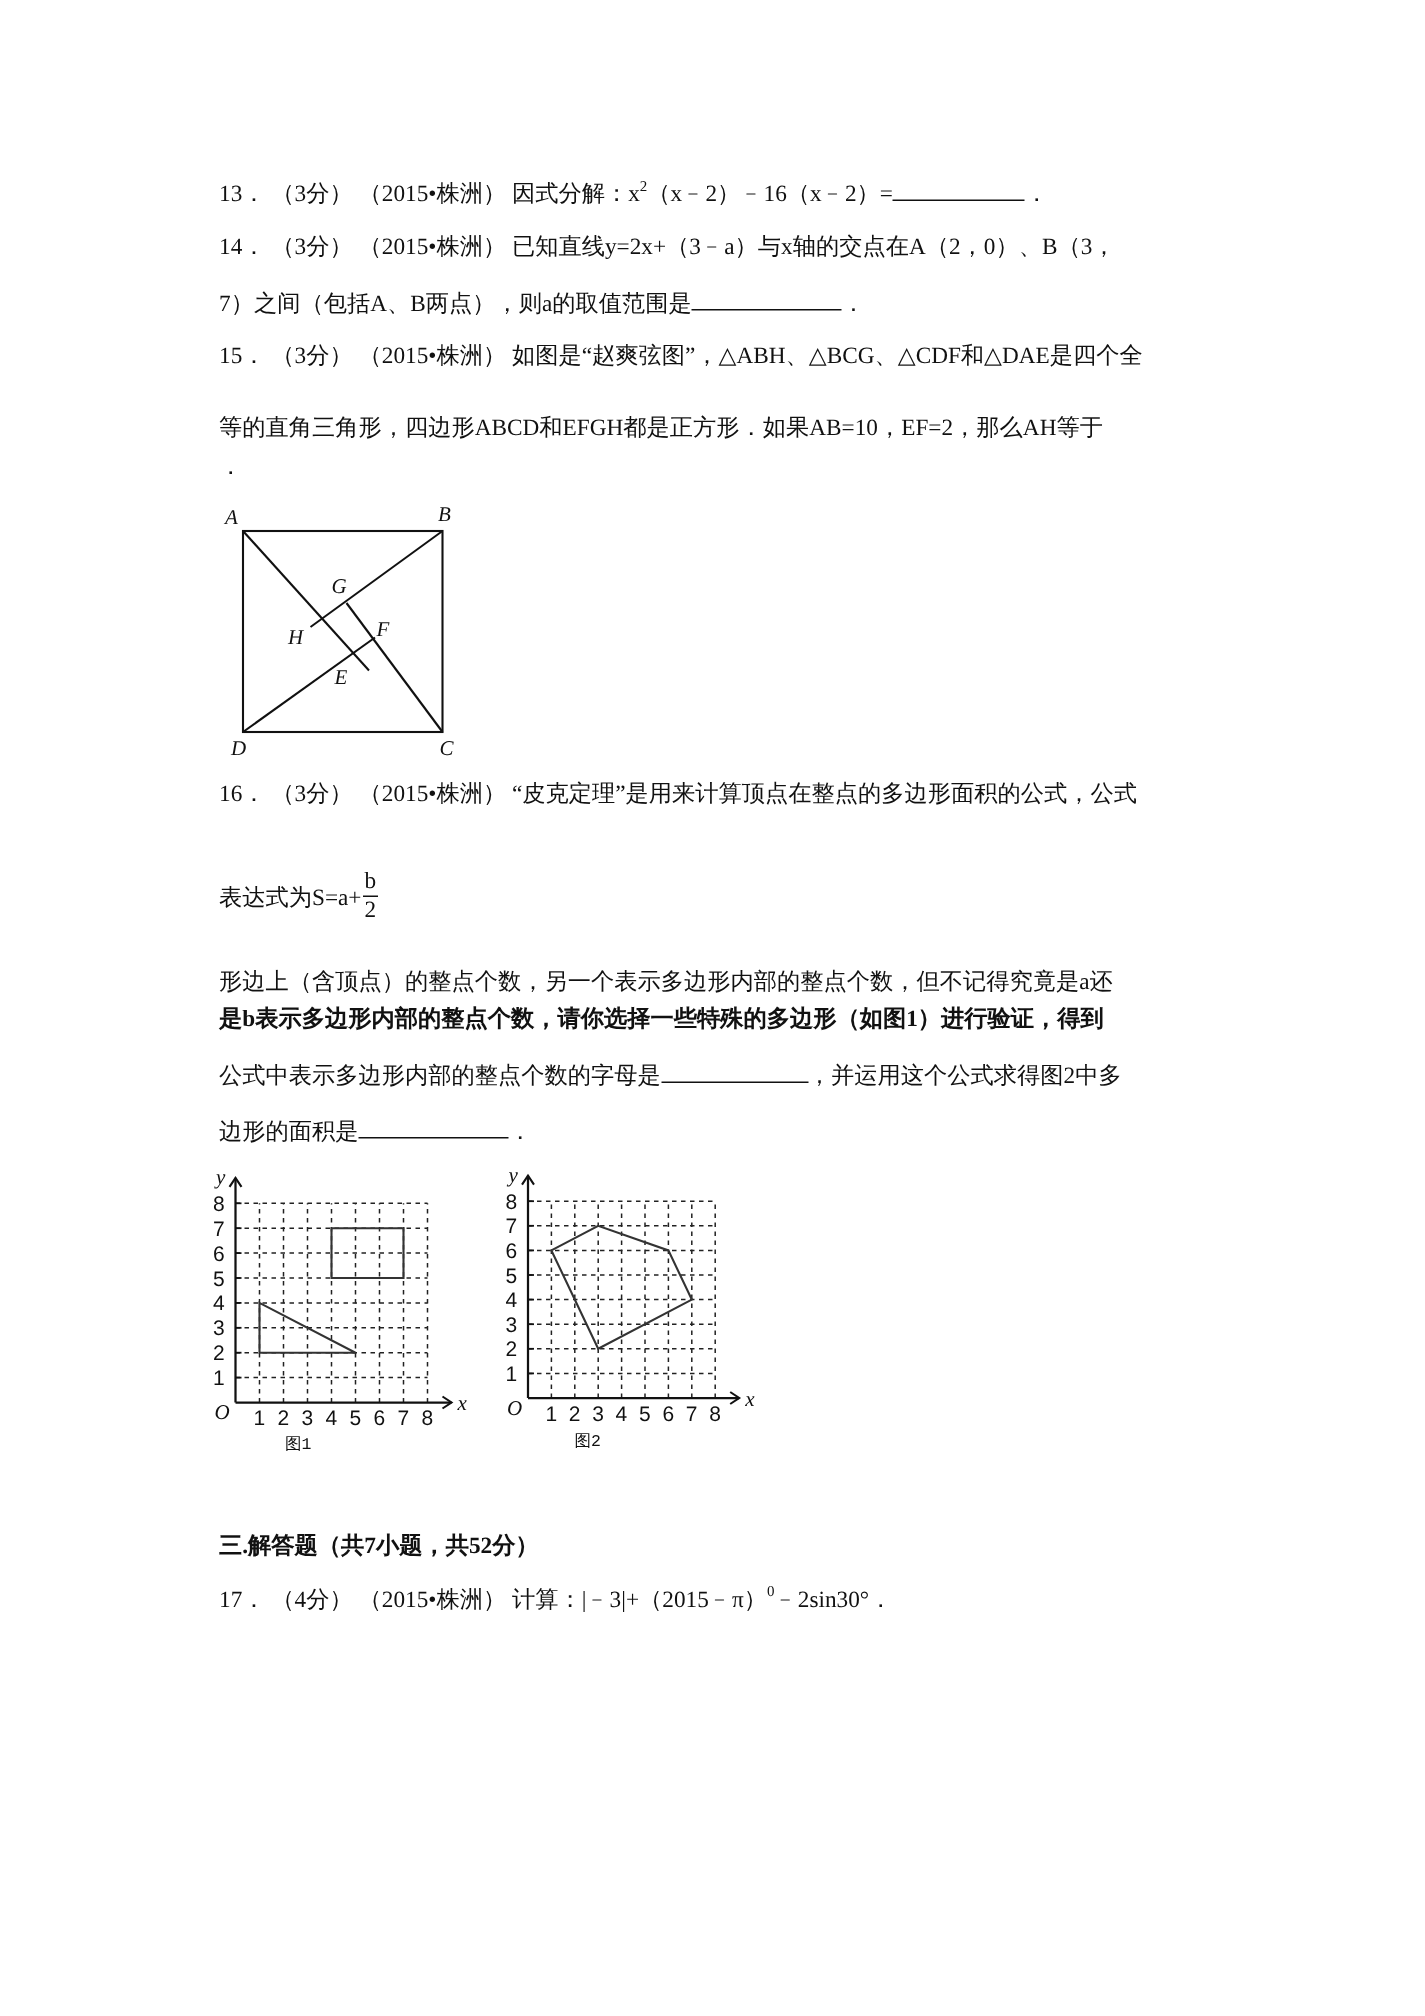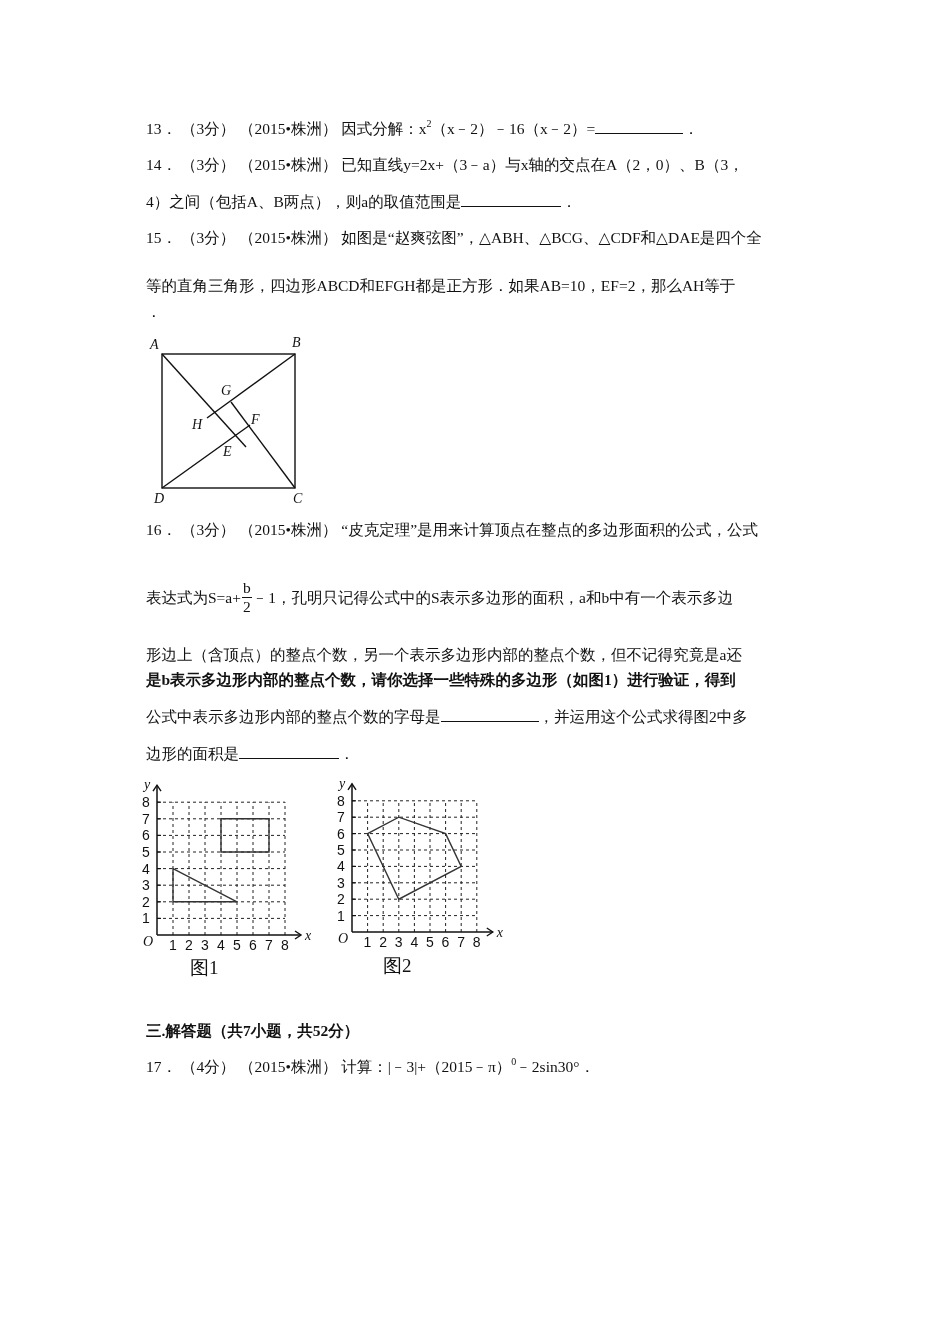--- a/index.html
+++ b/index.html
@@ -8,40 +8,40 @@
   .line { position: absolute; left: 146px; font-size: 15.5px; white-space: nowrap; line-height: 20px; }
   .blank { display: inline-block; border-bottom: 1px solid #111; height: 14px; vertical-align: baseline; }
   sup { font-size: 10px; vertical-align: 7px; line-height: 0; }
   .frac { display: inline-block; vertical-align: middle; text-align: center; line-height: 18px; margin: 0 1px; position: relative; top: -2px; }
   .frac .num { display: block; border-bottom: 1px solid #111; padding: 0 1px; }
   .frac .den { display: block; }
   .heading { font-weight: bold; }
   svg { position: absolute; overflow: visible; }
   .lbl { font-family: "Liberation Serif", serif; font-style: italic; font-size: 14px; fill: #111; }
   .tick { font-family: "Liberation Sans", "DejaVu Sans", sans-serif; font-size: 14px; fill: #111; }
-  .cap { position: absolute; font-size: 19px; }
+  .cap { position: absolute; font-size: 11px; font-family: Liberation Mono, monospace; }
 </style>
 </head>
 <body>
 
 <div class="line" style="top:119px;">
   <span>13．</span>
   <span>（3分）</span>
   <span>（2015•株洲）</span>
   <span>因式分解：x</span><sup>2</sup><span>（x﹣2）﹣16（x﹣2）=</span><span class="blank" style="width:88px;"></span><span>．</span>
 </div>
 
 <div class="line" style="top:155px;">
   <span>14．</span>
   <span>（3分）</span>
   <span>（2015•株洲）</span>
   <span>已知直线y=2x+（3﹣a）与x轴的交点在A（2，0）、B（3，</span>
 </div>
 <div class="line" style="top:192px;">
-  <span>4）之间（包括A、B两点），则a的取值范围是</span><span class="blank" style="width:100px;"></span><span>．</span>
+  <span>7）之间（包括A、B两点），则a的取值范围是</span><span class="blank" style="width:100px;"></span><span>．</span>
 </div>
 
 <div class="line" style="top:228px;">
   <span>15．</span>
   <span>（3分）</span>
   <span>（2015•株洲）</span>
   <span>如图是“赵爽弦图”，△ABH、△BCG、△CDF和△DAE是四个全</span>
 </div>
 <div class="line" style="top:276px;">
   <span>等的直角三角形，四边形ABCD和EFGH都是正方形．如果AB=10，EF=2，那么AH等于</span>
@@ -72,21 +72,21 @@
   <text class="lbl" x="192" y="429">H</text>
 </svg>
 
 <div class="line" style="top:520px;">
   <span>16．</span>
   <span>（3分）</span>
   <span>（2015•株洲）</span>
   <span>“皮克定理”是用来计算顶点在整点的多边形面积的公式，公式</span>
 </div>
 <div class="line" style="top:581px;">
-  <span>表达式为S=a+</span><span class="frac"><span class="num">b</span><span class="den">2</span></span><span>﹣1，孔明只记得公式中的S表示多边形的面积，a和b中有一个表示多边</span>
+  <span>表达式为S=a+</span><span class="frac"><span class="num">b</span><span class="den">2</span></span>
 </div>
 <div class="line" style="top:633px;margin-top:12px;">
   <span>形边上（含顶点）的整点个数，另一个表示多边形内部的整点个数，但不记得究竟是a还</span>
 </div>
 <div class="line" style="top:670px;font-weight:bold;">
   <span>是b表示多边形内部的整点个数，请你选择一些特殊的多边形（如图1）进行验证，得到</span>
 </div>
 <div class="line" style="top:707px;">
   <span>公式中表示多边形内部的整点个数的字母是</span><span class="blank" style="width:98px;"></span><span>，并运用这个公式求得图2中多</span>
 </div>

